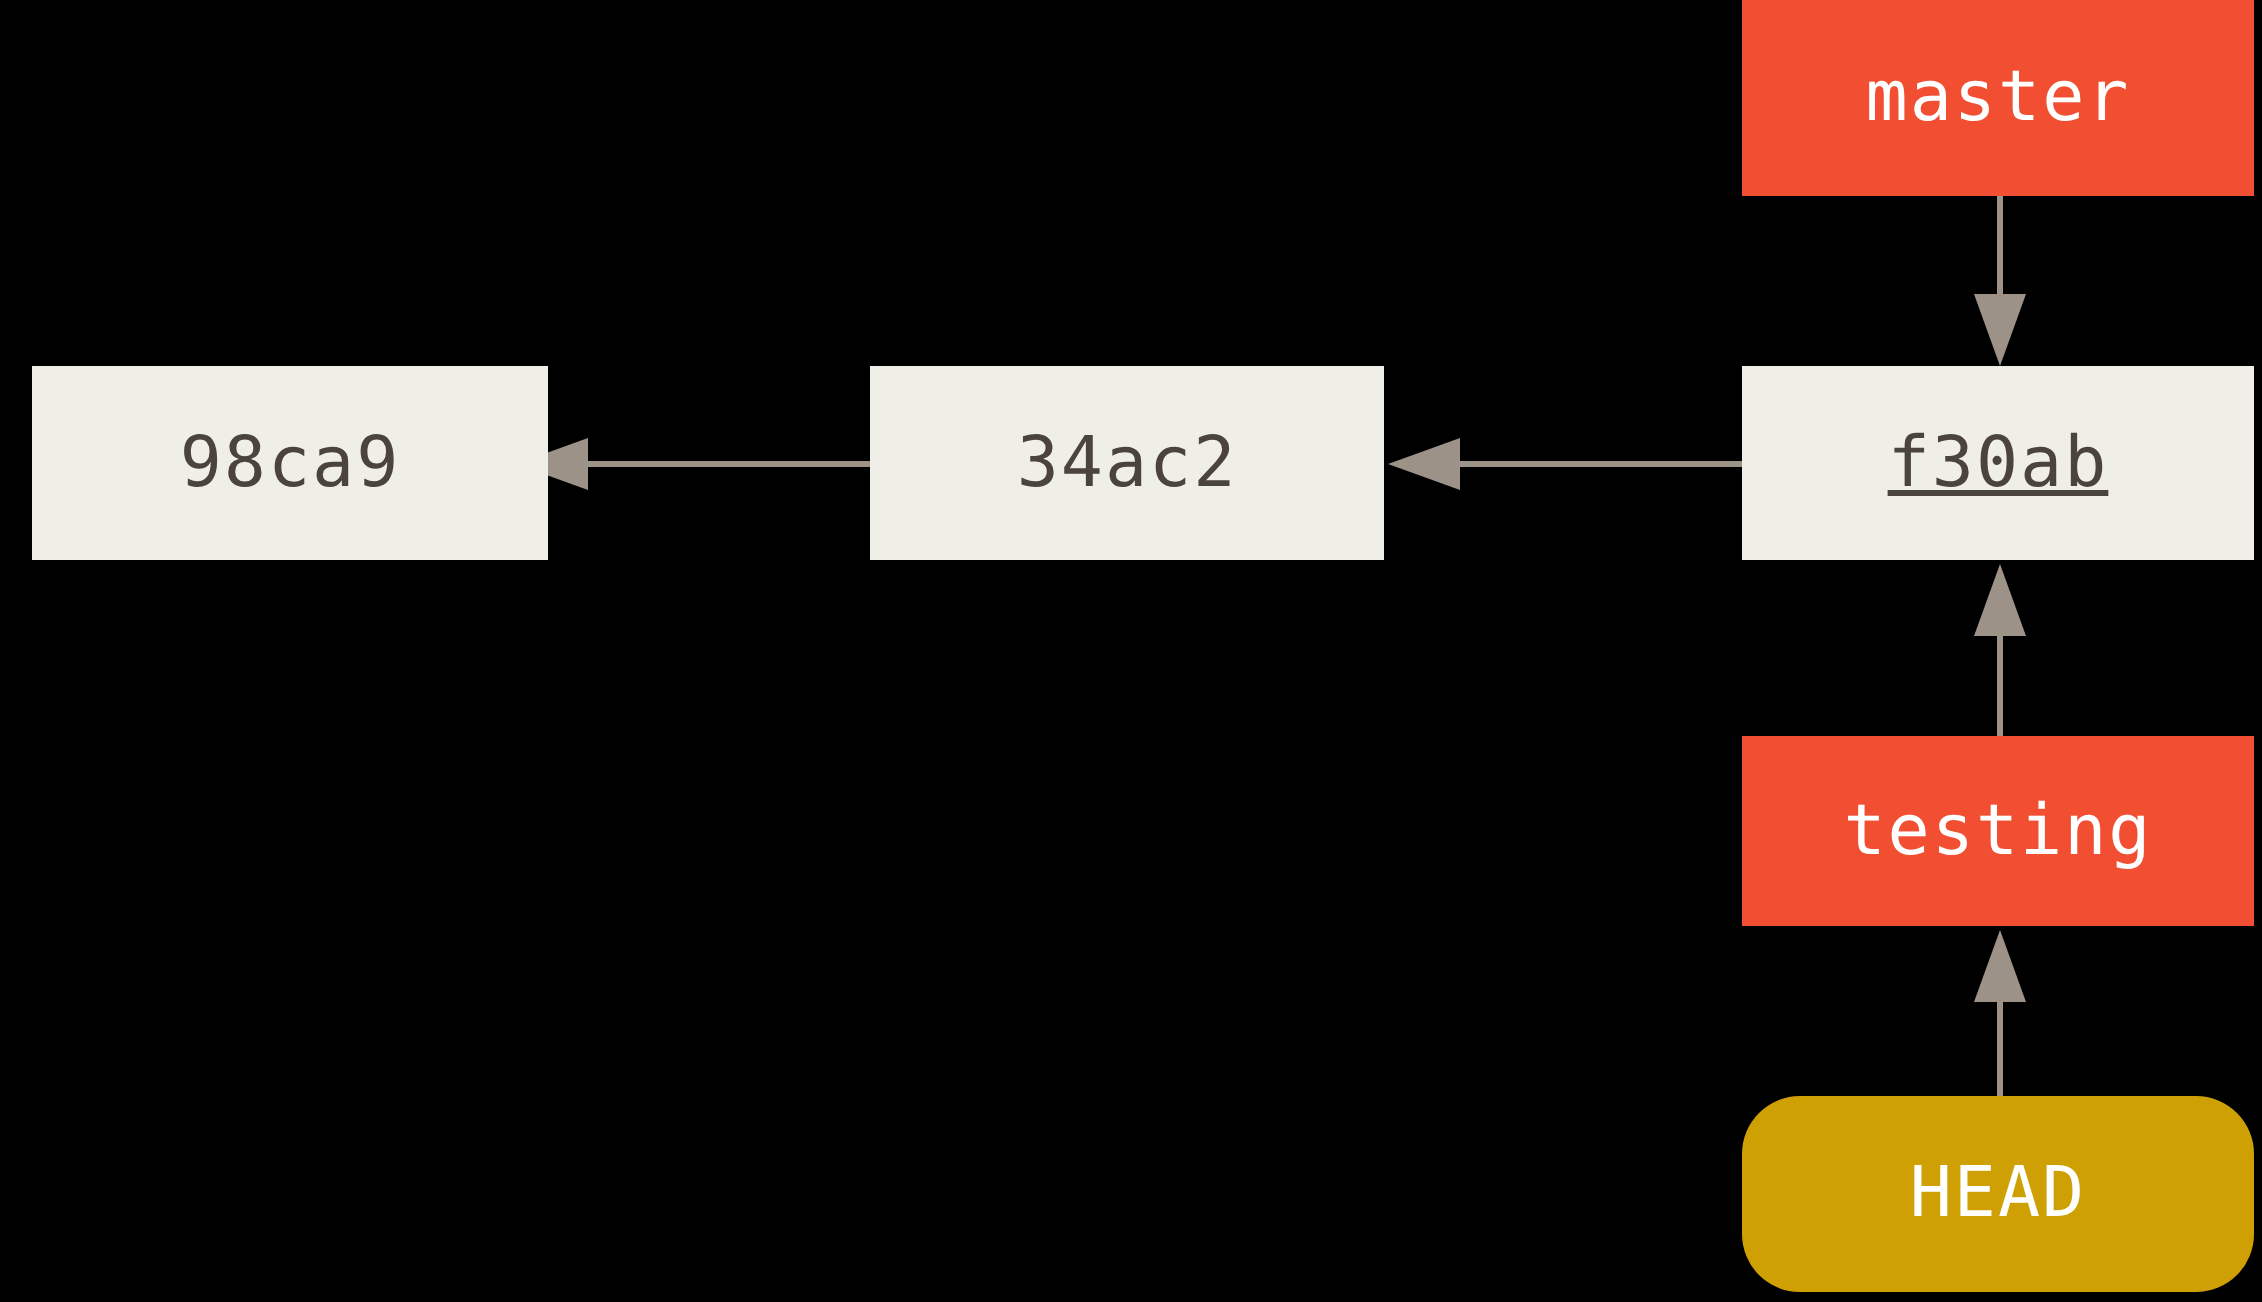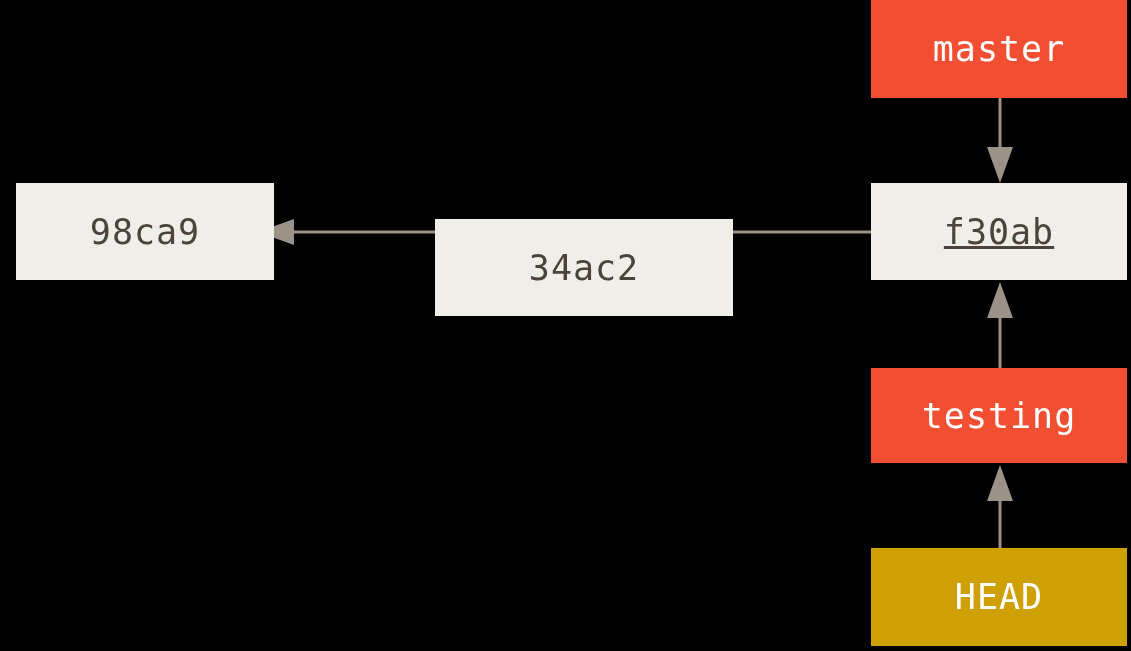--- a/index.html
+++ b/index.html
@@ -29,21 +29,21 @@
     justify-content: center;
     font-size: 35px;
     letter-spacing: 1px;
     box-sizing: border-box;
   }
   .commit-box {
     top: 183px;
     height: 97px;
   }
   #commit-98ca9 { left: 16px;   width: 258px; }
-  #commit-34ac2 { left: 435px; width: 298px; margin-top: 36px; }
+  #commit-34ac2 { left: 435px; width: 257px; }
   #commit-f30ab { left: 871px; width: 256px; }
   .ref-box {
     left: 871px;
     width: 256px;
   }
   #branch-master  { top: 0px;   height: 98px; }
   #branch-testing { top: 368px; height: 95px; }
   #head-label     { top: 548px; height: 98px; }
 </style>
 </head>
@@ -83,17 +83,17 @@
   </div>
 
   <div class="node ref-box" id="branch-master" style="background-color: rgb(241, 78, 50); color: rgb(255, 255, 255);">
     <span>master</span>
   </div>
 
   <div class="node ref-box" id="branch-testing" style="background-color: rgb(241, 78, 50); color: rgb(255, 255, 255);">
     <span>testing</span>
   </div>
 
-  <div class="node ref-box" id="head-label" style="background-color: rgb(207, 160, 4); color: rgb(255, 255, 255);">
+  <div class="node ref-box" id="head-label" style="background-color: rgb(207, 160, 4); color: rgb(255, 255, 255); border-radius: 29px;">
     <span>HEAD</span>
   </div>
 
 </div>
 
 </body></html>

